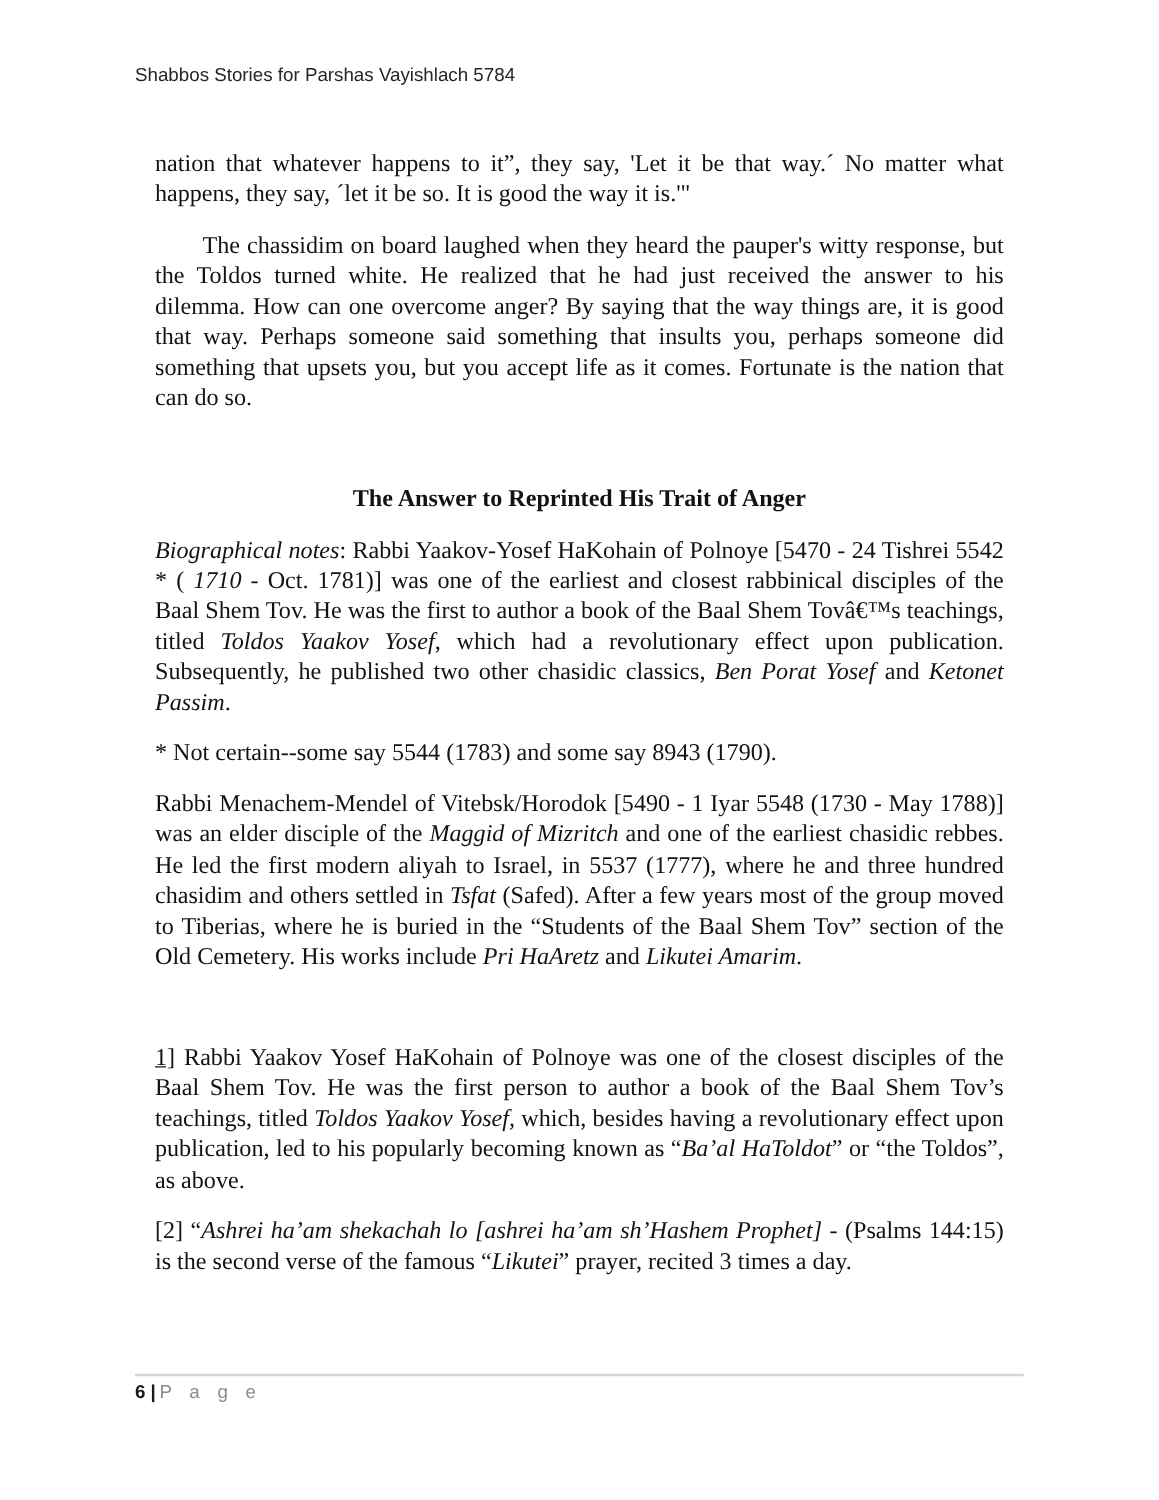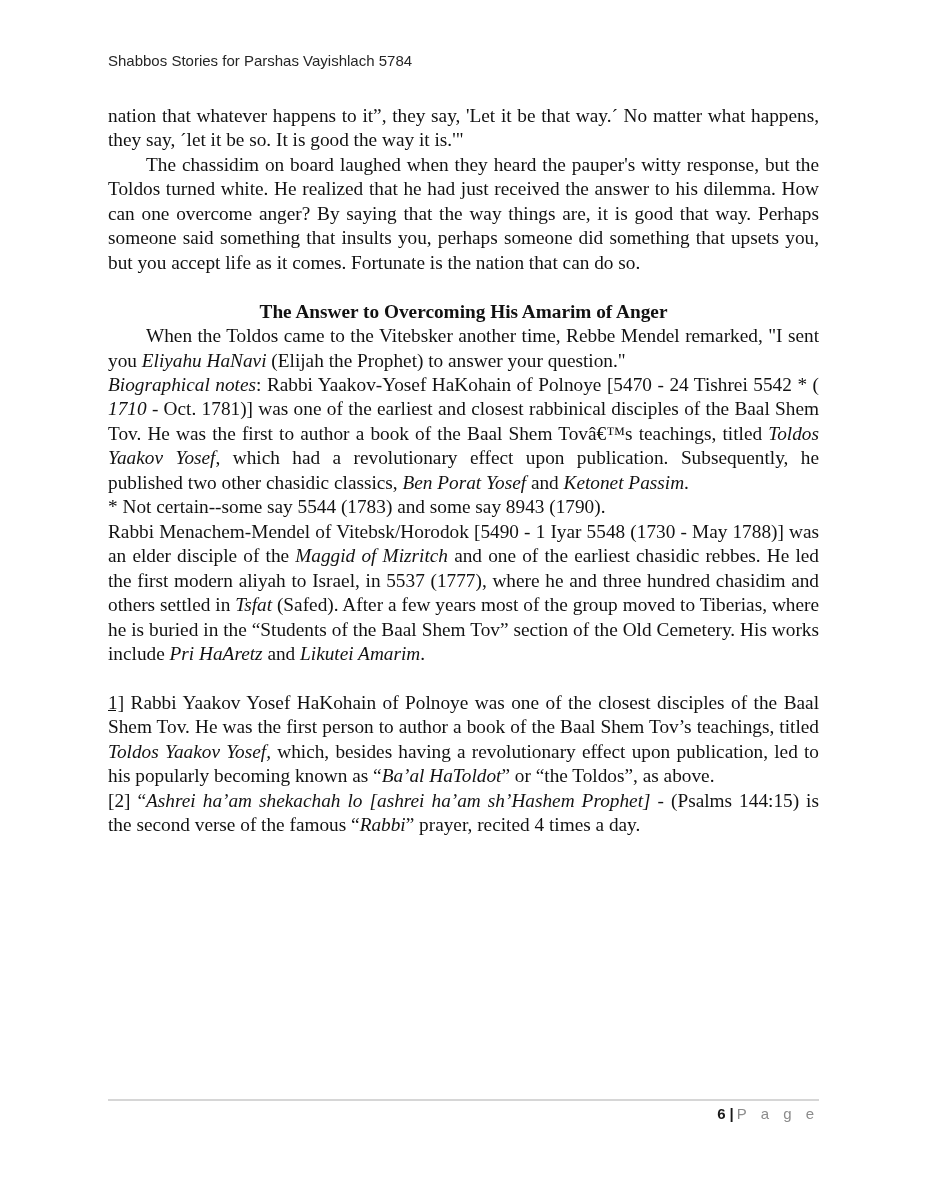--- a/index.html
+++ b/index.html
@@ -30,21 +30,21 @@
     position: absolute;
     left: 108px;
     top: 104px;
     width: 711px;
     font-family: "Liberation Serif", serif;
     font-size: 19.3px;
     line-height: 24.45px;
     color: #121212;
     text-align: justify;
   }
-  .content p { margin: 0; }
+  .content p { margin: 16px; }
   .para.indent { text-indent: 38px; font-family: Liberation Serif, serif; }
   .spacer { height: 24.45px; }
   .heading {
     text-align: center;
     font-weight: bold;
   }
   .i { font-style: italic; }
   .b { font-weight: normal; }
   .u { text-decoration: underline; }
   .footer-rule {
@@ -54,21 +54,20 @@
     width: 711px;
     border-top: 2px solid #d6d6d6;
   }
   .doc-footer {
     position: absolute;
     left: 108px;
     top: 1105px;
     width: 711px;
     font-family: "Liberation Sans", sans-serif;
     font-size: 15px;
-    text-align: right;
   }
   .doc-footer .num { font-weight: bold; color: #1a1a1a; }
   .doc-footer .sep { font-weight: bold; color: #1a1a1a; margin: 0 3px 0 4px; }
   .doc-footer .label { color: #8c8c8c; letter-spacing: 5px; }
 </style>
 </head>
 <body>
 
 <div class="page">
 
@@ -77,36 +76,35 @@
   </div>
 
   <div class="content">
 
     <p class="para"><span>nation that whatever happens to it”, they say, 'Let it be that way.´ No matter what happens, they say, ´let it be so. It is good the way it is.'"</span></p>
 
     <p class="para indent"><span>The chassidim on board laughed when they heard the pauper's witty response, but the Toldos turned white. He realized that he had just received the answer to his dilemma. How can one overcome anger? By saying that the way things are, it is good that way. Perhaps someone said something that insults you, perhaps someone did something that upsets you, but you accept life as it comes. Fortunate is the nation that can do so.</span></p>
 
     <div class="spacer"></div>
 
-    <p class="heading">The Answer to Overcoming His Amarim of Anger</p>
+    <p class="heading">The Answer to Reprinted His Trait of Anger</p>
 
 
-    <p class="para indent"><span>When the Toldos came to the Vitebsker another time, Rebbe Mendel remarked, "I sent you </span><span class="i">Eliyahu HaNavi</span><span> (Elijah the Prophet) to answer your question."</span></p>
 
     <p class="para"><span class="i">Biographical notes</span><span>: </span><span class="b">Rabbi Yaakov-Yosef HaKohain of Polnoye</span><span> [5470 - 24 Tishrei 5542 </span><span class="b">*</span><span> ( </span><span class="i">1710</span><span> - Oct. 1781)] was one of the earliest and closest rabbinical disciples of the </span><span class="b">Baal Shem Tov</span><span>. He was the first to author a book of the Baal Shem Tovâ€™s teachings, titled </span><span class="i">Toldos Yaakov Yosef</span><span>, which had a revolutionary effect upon publication. Subsequently, he published two other chasidic classics, </span><span class="i">Ben Porat Yosef</span><span> and </span><span class="i">Ketonet Passim</span><span>.</span></p>
 
     <p class="para"><span>* Not certain--some say 5544 (1783) and some say 8943 (1790).</span></p>
 
     <p class="para"><span class="b">Rabbi Menachem-Mendel of Vitebsk/Horodok</span><span> [5490 - 1 Iyar 5548 (1730 - May 1788)] was an elder disciple of the </span><span class="i">Maggid of Mizritch</span><span> and one of the earliest chasidic rebbes.  He led the first modern aliyah to Israel, in 5537 (1777), where he and three hundred chasidim and others settled in </span><span class="i">Tsfat</span><span> (Safed). After a few years most of the group moved to Tiberias, where he is buried in the “Students of the Baal Shem Tov” section of the Old Cemetery. His works include </span><span class="i">Pri HaAretz</span><span> and </span><span class="i">Likutei Amarim</span><span>.</span></p>
 
     <div class="spacer"></div>
 
     <p class="para"><span class="u">1]</span><span> </span><span class="b">Rabbi Yaakov Yosef HaKohain of Polnoye</span><span> was one of the closest disciples of the </span><span class="b">Baal Shem Tov</span><span>. He was the first person to author a book of the Baal Shem Tov’s teachings, titled </span><span class="i">Toldos Yaakov Yosef,</span><span> which, besides having a revolutionary effect upon publication, led to his popularly becoming known as “</span><span class="i">Ba’al HaToldot</span><span>” or “the Toldos”, as above.</span></p>
 
-    <p class="para"><span>[2] “</span><span class="i">Ashrei ha’am shekachah lo [ashrei ha’am sh’Hashem Prophet]</span><span> - (Psalms 144:15) is the second verse of the famous “</span><span class="i">Rabbi</span><span>” prayer, recited 4 times a day.</span></p>
+    <p class="para"><span>[2] “</span><span class="i">Ashrei ha’am shekachah lo [ashrei ha’am sh’Hashem Prophet]</span><span> - (Psalms 144:15) is the second verse of the famous “</span><span class="i">Likutei</span><span>” prayer, recited 3 times a day.</span></p>
 
     <div class="spacer"></div>
 
 
   </div>
 
   <div class="footer-rule"></div>
 
   <div class="doc-footer">
     <span class="num">6</span><span class="sep">|</span><span class="label">P a g e</span>

